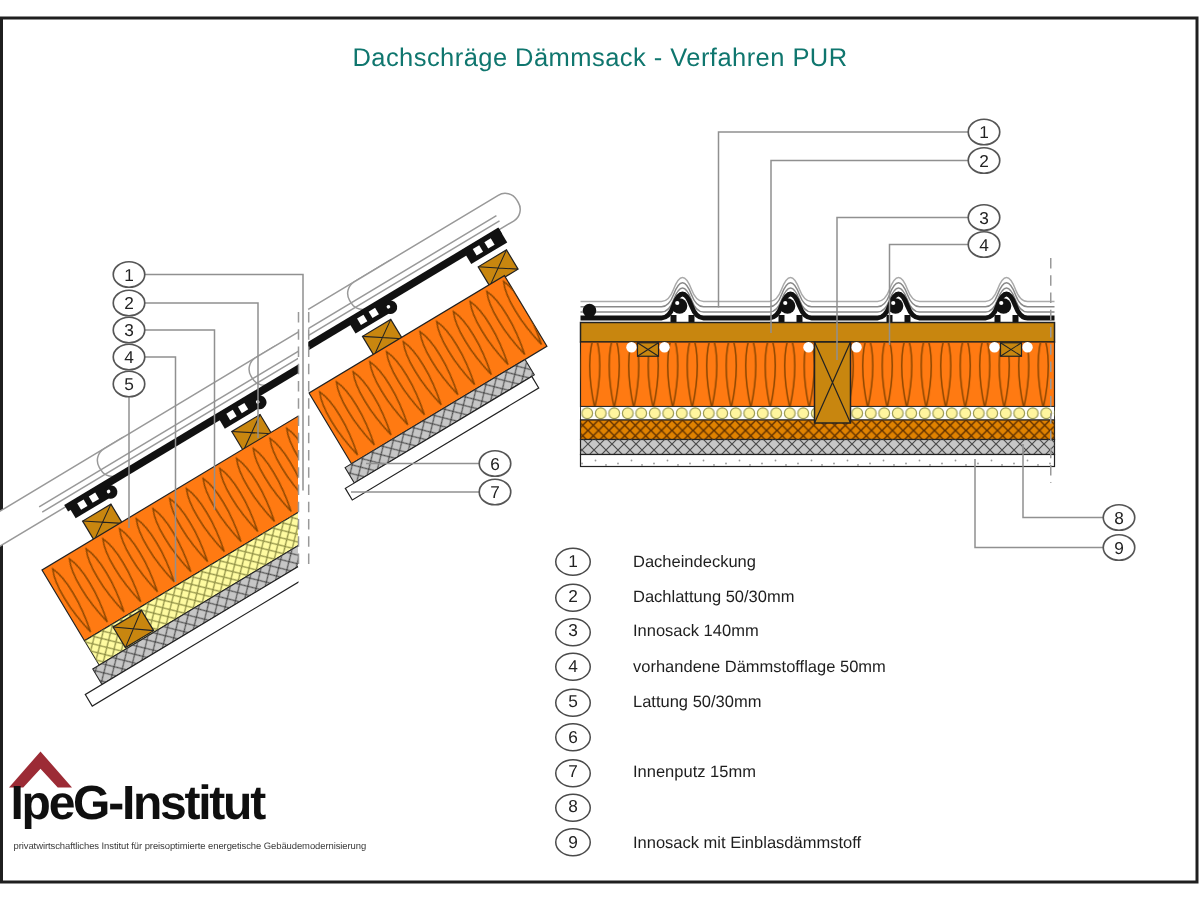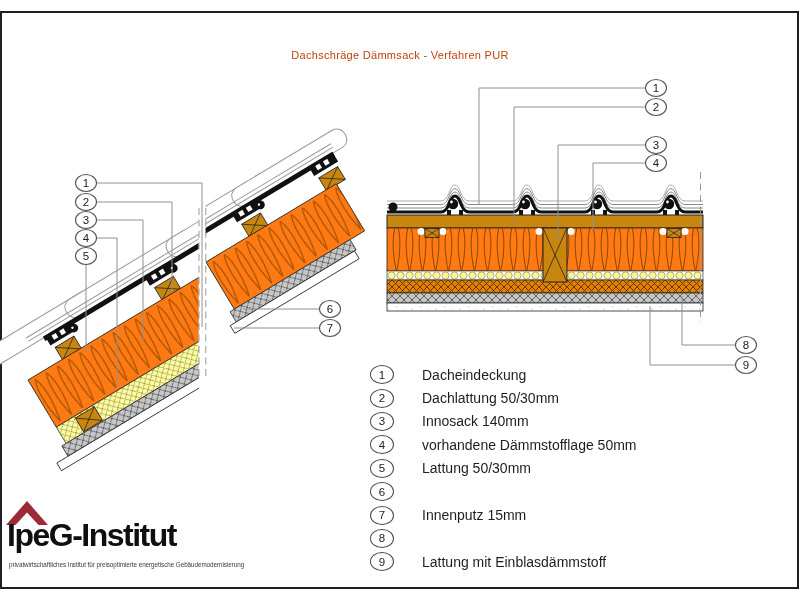--- a/index.html
+++ b/index.html
@@ -1,26 +1,26 @@
 <!DOCTYPE html>
 <html><head>
 <meta charset="utf-8">
 <style>
   html,body{margin:0;padding:0;background:#fff;}
   .canvas{position:relative;width:800px;height:600px;background:#fff;overflow:hidden;
           font-family:"Liberation Sans",sans-serif;}
   .canvas svg.scene{position:absolute;left:0;top:0;}
   .title{position:absolute;top:27px;left:0;width:100%;text-align:center;
-         font-size:11px;line-height:23px;color:#c2410c;letter-spacing:.3px;margin-top:17px;}
+         font-size:17px;line-height:23px;color:#0f766e;letter-spacing:.3px;}
   .legend{position:absolute;left:370px;top:363px;}
   .legend .row{display:flex;align-items:center;height:23.4px;}
   .badge{display:flex;align-items:center;justify-content:center;
          width:22px;height:17px;border:1.2px solid #4a4a4a;border-radius:50%;
          font-size:11.5px;color:#222;flex:0 0 auto;}
-  .llab{margin-left:28px;font-size:14px;color:#1e1e1e;white-space:nowrap;}
+  .llab{margin-left:28px;font-size:11px;color:#1e1e1e;white-space:nowrap;}
   .wordmark{position:absolute;left:7px;top:517px;font-size:32px;font-weight:700;
             letter-spacing:-1.5px;color:#0f0f0f;}
   .tagline{position:absolute;left:9px;top:561px;font-size:6.3px;color:#3a3a3a;
            letter-spacing:-.05px;white-space:nowrap;}
 </style>
 </head>
 <body>
 
 <div class="canvas">
 
@@ -299,20 +299,20 @@
       </div>
   <div class="row">
         <span class="badge">7</span>
         <span class="llab">Innenputz 15mm</span>
       </div>
   <div class="row">
         <span class="badge">8</span>
       </div>
   <div class="row">
         <span class="badge">9</span>
-        <span class="llab">Lattung mit Einblasdämmstoff</span>
+        <span class="llab">Innosack mit Einblasdämmstoff</span>
       </div>
 </div>
 
 <div class="wordmark">IpeG-Institut</div>
 <div class="tagline">privatwirtschaftliches Institut für preisoptimierte energetische Gebäudemodernisierung</div>
 
 </div>
 
 </body></html>

